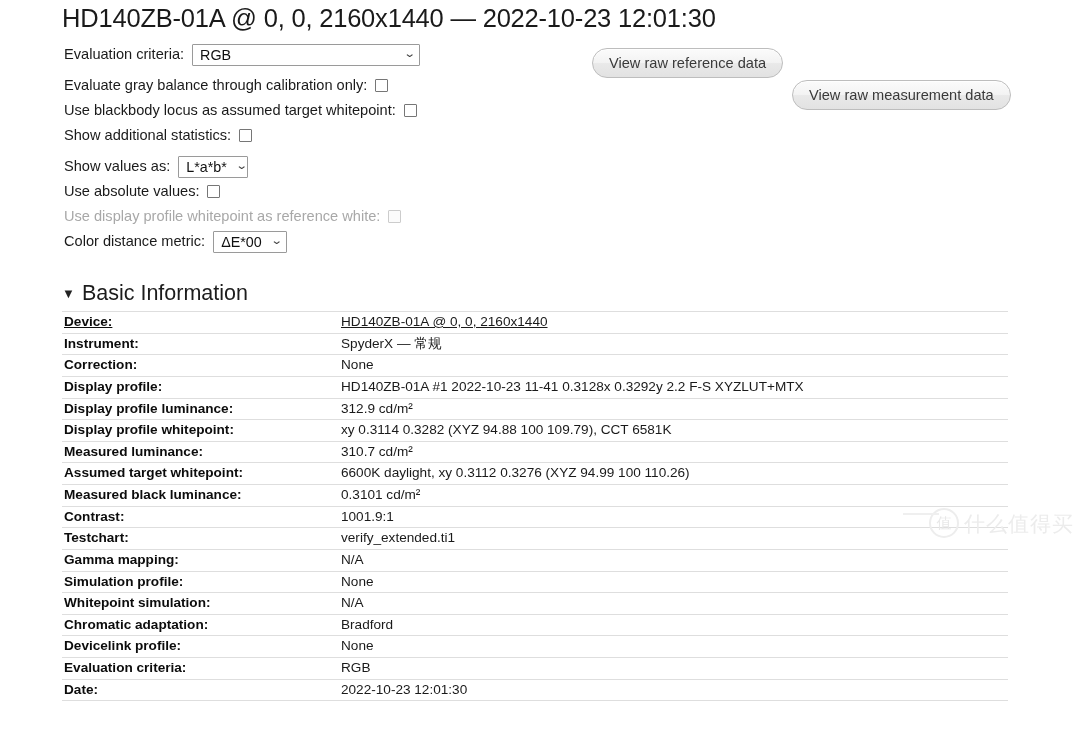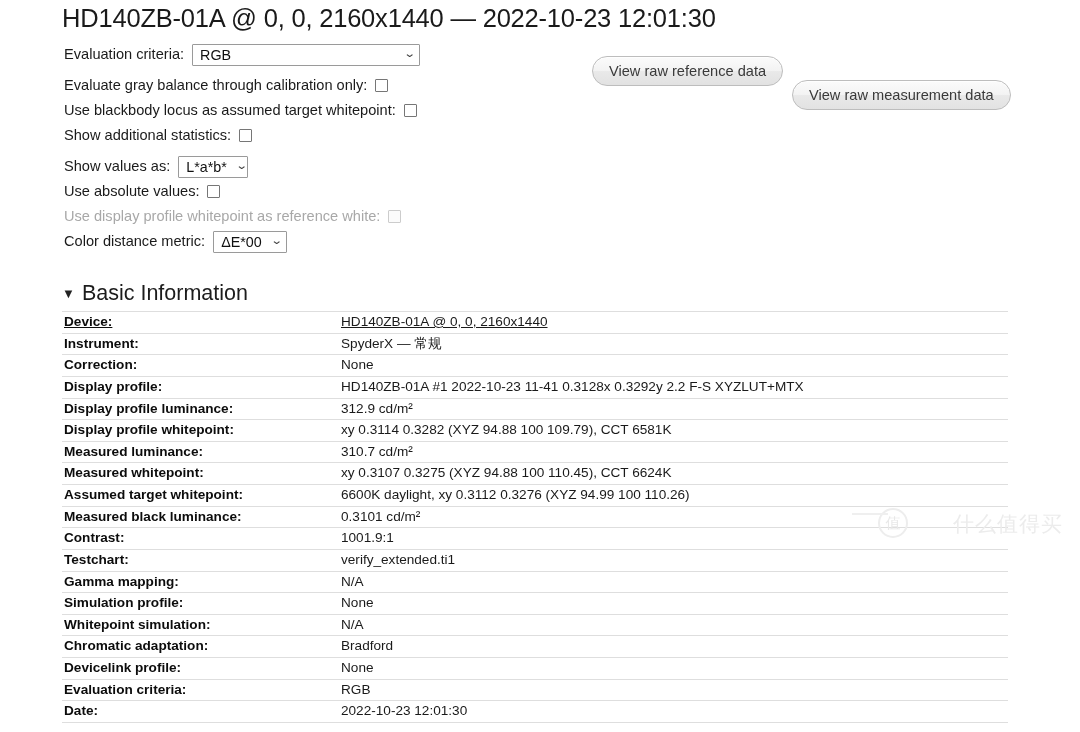--- a/index.html
+++ b/index.html
@@ -108,21 +108,21 @@
     color: #3a3a3a;
     font-size: 14.6px;
     font-family: "Liberation Sans", "DejaVu Sans", sans-serif;
     display: flex;
     align-items: center;
     justify-content: center;
     padding: 0 16px;
     white-space: nowrap;
     box-shadow: 0 1px 0 rgba(255,255,255,0.8) inset;
   }
-  #btn-ref  { left: 592px; top: 56px; }
+  #btn-ref  { left: 592px; top: 48px; }
   #btn-meas { left: 792px; top: 48px; margin-top: 32px; }
 
   
   .section-head {
     position: absolute;
     left: 62px;
     top: 281px;
     font-size: 21.5px;
     font-weight: 400;
     color: #1c1c1c;
@@ -165,28 +165,27 @@
     color: #1a1a1a;
     padding-left: 3px;
     white-space: nowrap;
     overflow: hidden;
   }
   .info-table tr:first-child td { border-top: 1px solid #dedede; text-decoration: underline; }
 
   
   .watermark {
     position: absolute;
-    right: 17px;
+    right: 6px;
     bottom: 6px;
     display: flex;
     align-items: flex-end;
     opacity: 1;
     pointer-events: none;
     user-select: none;
-    gap: 40px;
   }
   .watermark .mark-circle {
     width: 26px;
     height: 26px;
     border-radius: 50%;
     border: 2px solid #ededed;
     color: #e8e8e8;
     font-size: 15px;
     display: flex;
     align-items: center;
@@ -300,24 +299,20 @@
         </tr>
         <tr>
           <td class="k">Display profile whitepoint:</td>
           <td class="v">xy 0.3114 0.3282 (XYZ 94.88 100 109.79), CCT 6581K</td>
         </tr>
         <tr>
           <td class="k">Measured luminance:</td>
           <td class="v">310.7 cd/m²</td>
         </tr>
         <tr>
-          <td class="k">Measured whitepoint:</td>
-          <td class="v">xy 0.3107 0.3275 (XYZ 94.88 100 110.45), CCT 6624K</td>
-        </tr>
-        <tr>
           <td class="k">Assumed target whitepoint:</td>
           <td class="v">6600K daylight, xy 0.3112 0.3276 (XYZ 94.99 100 110.26)</td>
         </tr>
         <tr>
           <td class="k">Measured black luminance:</td>
           <td class="v">0.3101 cd/m²</td>
         </tr>
         <tr>
           <td class="k">Contrast:</td>
           <td class="v">1001.9:1</td>

